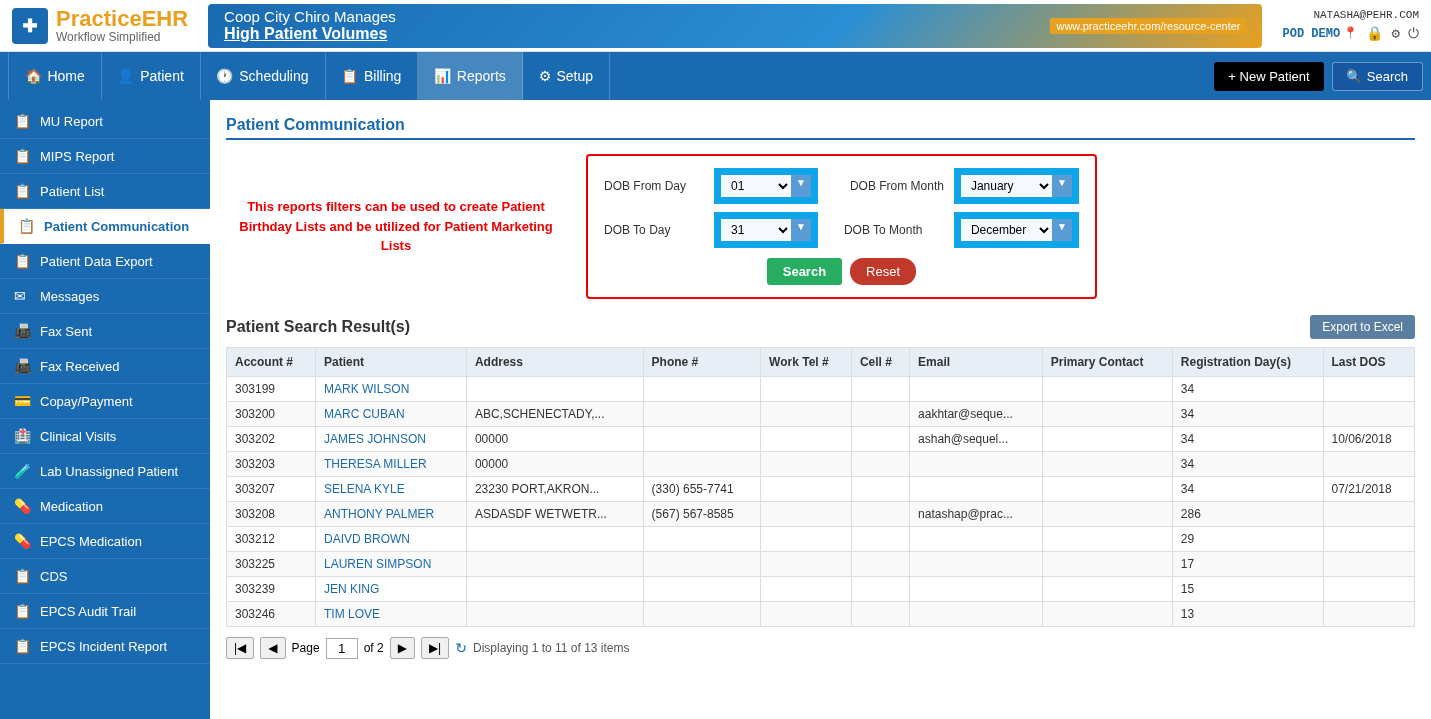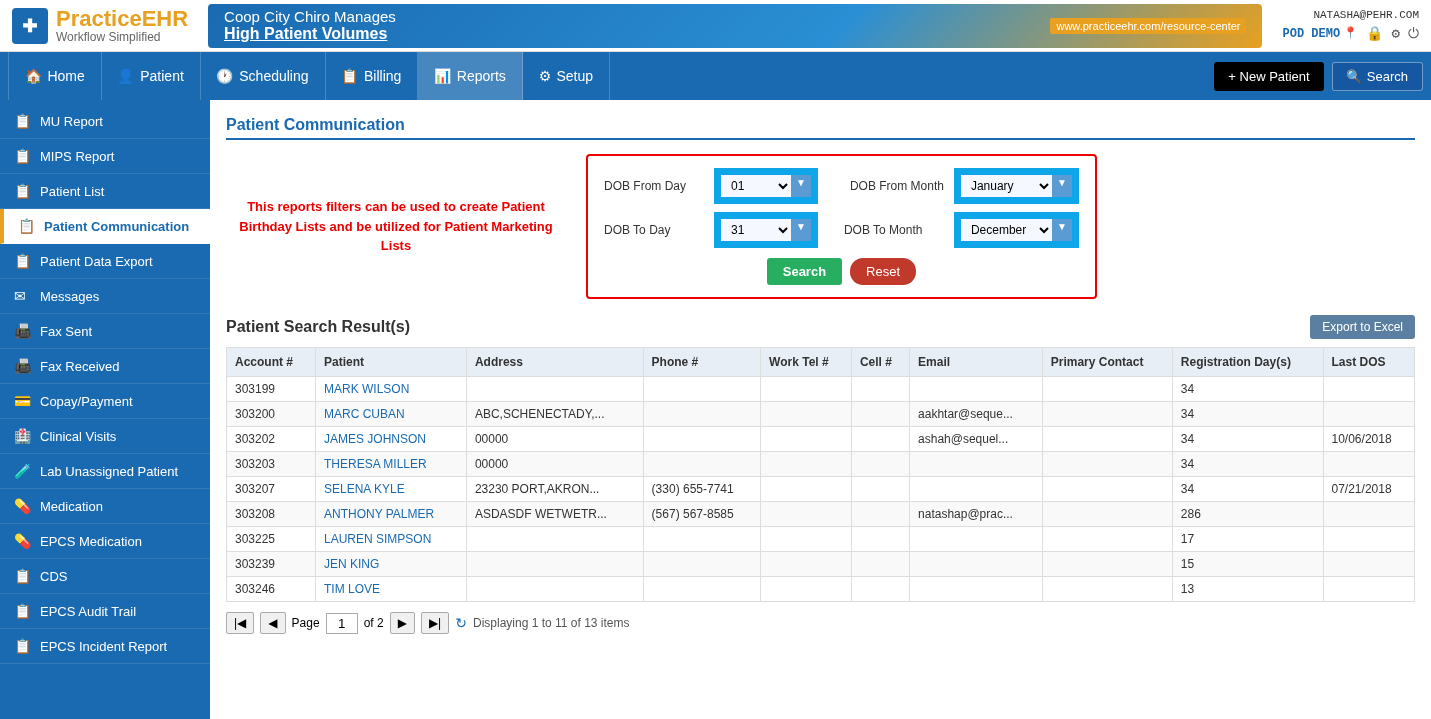--- a/index.html
+++ b/index.html
@@ -482,20 +482,32 @@
       <td>ASDASDF WETWETR...</td>
       <td>(567) 567-8585</td>
       <td></td>
       <td></td>
       <td>natashap@prac...</td>
       <td></td>
       <td>286</td>
       <td></td>
     </tr>
           <tr>
+      <td>303212</td>
+      <td><a class="link-cell" href="#">DAIVD BROWN</a></td>
+      <td></td>
+      <td></td>
+      <td></td>
+      <td></td>
+      <td></td>
+      <td></td>
+      <td>29</td>
+      <td></td>
+    </tr>
+          <tr>
       <td>303225</td>
       <td><a class="link-cell" href="#">LAUREN SIMPSON</a></td>
       <td></td>
       <td></td>
       <td></td>
       <td></td>
       <td></td>
       <td></td>
       <td>17</td>
       <td></td>

